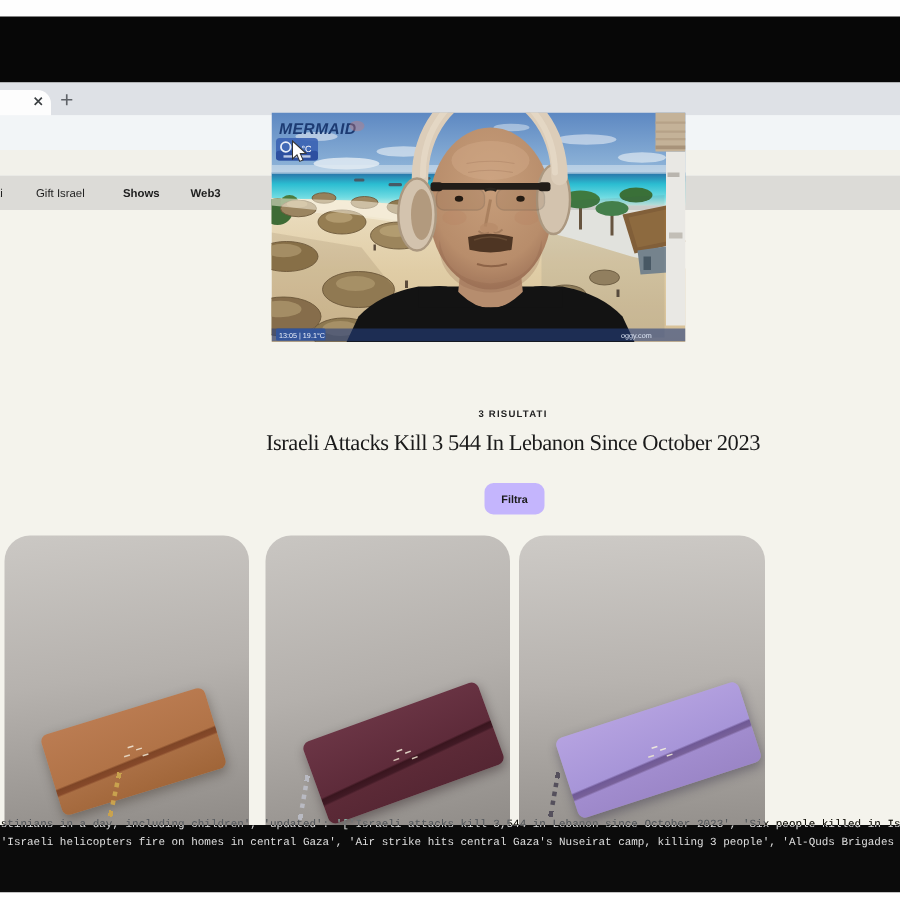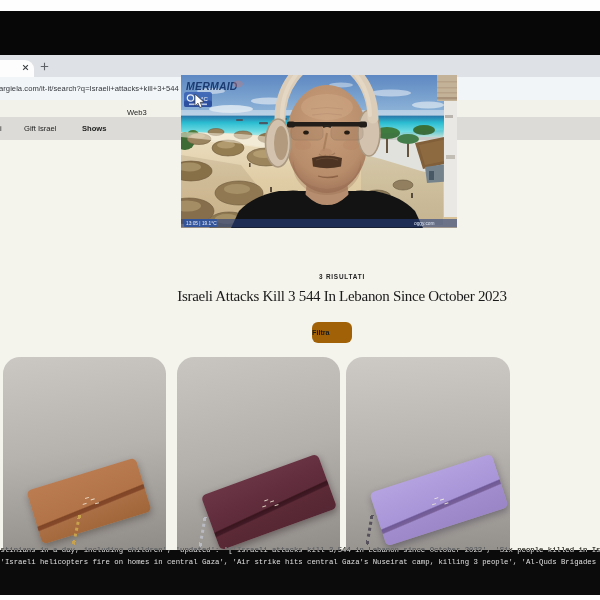--- a/index.html
+++ b/index.html
@@ -16,37 +16,36 @@
 <div class="abs" style="left:0;top:55px;width:600px;height:22px;background:#dee1e6;"></div>
 <div class="abs" style="left:-16px;top:60px;width:50px;height:17px;background:#fdfdfd;border-radius:9px 9px 0 0;"></div>
 <svg class="abs" style="left:21.5px;top:63.5px;" width="7" height="7" viewBox="0 0 7 7">
       <path d="M1.1 1.1 L5.9 5.9 M5.9 1.1 L1.1 5.9" stroke="#3c4043" stroke-width="1.1"></path>
     </svg>
 <svg class="abs" style="left:40px;top:62px;" width="9" height="9" viewBox="0 0 9 9">
       <path d="M4.5 0.8 V8.2 M0.8 4.5 H8.2" stroke="#5f6368" stroke-width="1.1"></path>
     </svg>
 
 <div class="abs" style="left:0;top:77px;width:600px;height:23px;background:#f2f5f7;"></div>
-<div class="abs" style="left:-1px;top:84px;width:260px;height:12px;font-size:7.6px;color:#33373c;letter-spacing:0.05px;white-space:pre;">argiela.com/it-it/search?q=Israeli+attacks+kill+3+544</div>
 
 <div class="abs" style="left:0;top:100px;width:600px;height:17px;background:#f2f1ea;"></div>
 
 <div class="abs" style="left:0;top:117px;width:600px;height:23px;background:#dcdbd7;"></div>
 <div class="abs" style="left:-2px;top:124px;font-size:7.6px;font-weight:500;color:#1d1d1d;white-space:pre;">ti</div>
 <div class="abs" style="left:24px;top:124px;font-size:7.6px;font-weight:500;color:#1d1d1d;white-space:pre;">Gift Israel</div>
 <div class="abs" style="left:82px;top:124px;font-size:7.6px;font-weight:700;color:#1d1d1d;white-space:pre;">Shows</div>
-<div class="abs" style="left:127px;top:108px;font-size:7.6px;font-weight:400;color:#1d1d1d;white-space:pre;">Web3</div>
+<div class="abs" style="left:127px;top:124px;font-size:7.6px;font-weight:700;color:#1d1d1d;white-space:pre;">Web3</div>
 
 <div class="abs" style="left:0;top:140px;width:600px;height:410px;background:#f4f3ec;"></div>
 
 <div class="abs" style="left:242px;top:273px;width:200px;text-align:center;font-size:6.4px;font-weight:700;letter-spacing:0.8px;color:#222;">3 RISULTATI</div>
 
 <div class="abs" style="left:42px;top:288px;width:600px;text-align:center;font-family:'Liberation Serif',serif;font-size:15px;letter-spacing:-0.3px;color:#1a1a1a;">Israeli Attacks Kill 3 544 In Lebanon Since October 2023</div>
 
-<div class="abs" style="left:312px;top:322px;width:40px;height:21px;background:#a16207;border-radius:6px;text-align:left;line-height:21px;font-size:7.2px;font-weight:700;color:#1b1b1b;">Filtra</div>
+<div class="abs" style="left:323px;top:322px;width:40px;height:21px;background:#c4b5fd;border-radius:6px;text-align:center;line-height:21px;font-size:7.2px;font-weight:700;color:#1b1b1b;">Filtra</div>
 
 <div class="abs" style="left:3px;top:357px;width:163px;height:193px;border-radius:17px 17px 0 0;overflow:hidden;background:linear-gradient(172deg,#cbc8c4 0%,#b6b2ae 48%,#8f8b87 100%);">
   <div class="abs" style="left:29px;top:116px;width:114px;height:56px;transform:rotate(-17deg);border-radius:5px;background:linear-gradient(175deg,#bb7c52 0%,#b17347 56%,#7e4526 58%,#86492a 63%,#aa6f44 65%,#a06538 100%);box-shadow:0 3px 7px rgba(40,30,20,.35);">
     <div class="abs" style="left:54px;top:24px;width:3.5px;height:1.2px;background:#ead9c4;box-shadow:5px 3px 0 #ead9c4,-4px 5px 0 #e2d0ba,8px 8px 0 #e2d0ba;"></div>
   </div>
   <div class="abs" style="left:72px;top:158px;width:3px;height:30px;border-left:3px dotted #c9a24e;transform:rotate(12deg);"></div>
 </div>
 <div class="abs" style="left:177px;top:357px;width:163px;height:193px;border-radius:17px 17px 0 0;overflow:hidden;background:linear-gradient(168deg,#c9c6c2 0%,#b4b0ac 50%,#908c88 100%);">
   <div class="abs" style="left:30px;top:116px;width:124px;height:58px;transform:rotate(-20deg);border-radius:5px;background:linear-gradient(175deg,#6b3545 0%,#5e2b3a 56%,#39151e 58%,#411a25 63%,#5c2a37 65%,#552633 100%);box-shadow:0 3px 7px rgba(30,15,20,.4);">
     <div class="abs" style="left:58px;top:26px;width:3.5px;height:1.2px;background:#ddcfc2;box-shadow:5px 3px 0 #ddcfc2,-4px 5px 0 #d4c4b5,8px 8px 0 #d4c4b5;"></div>

